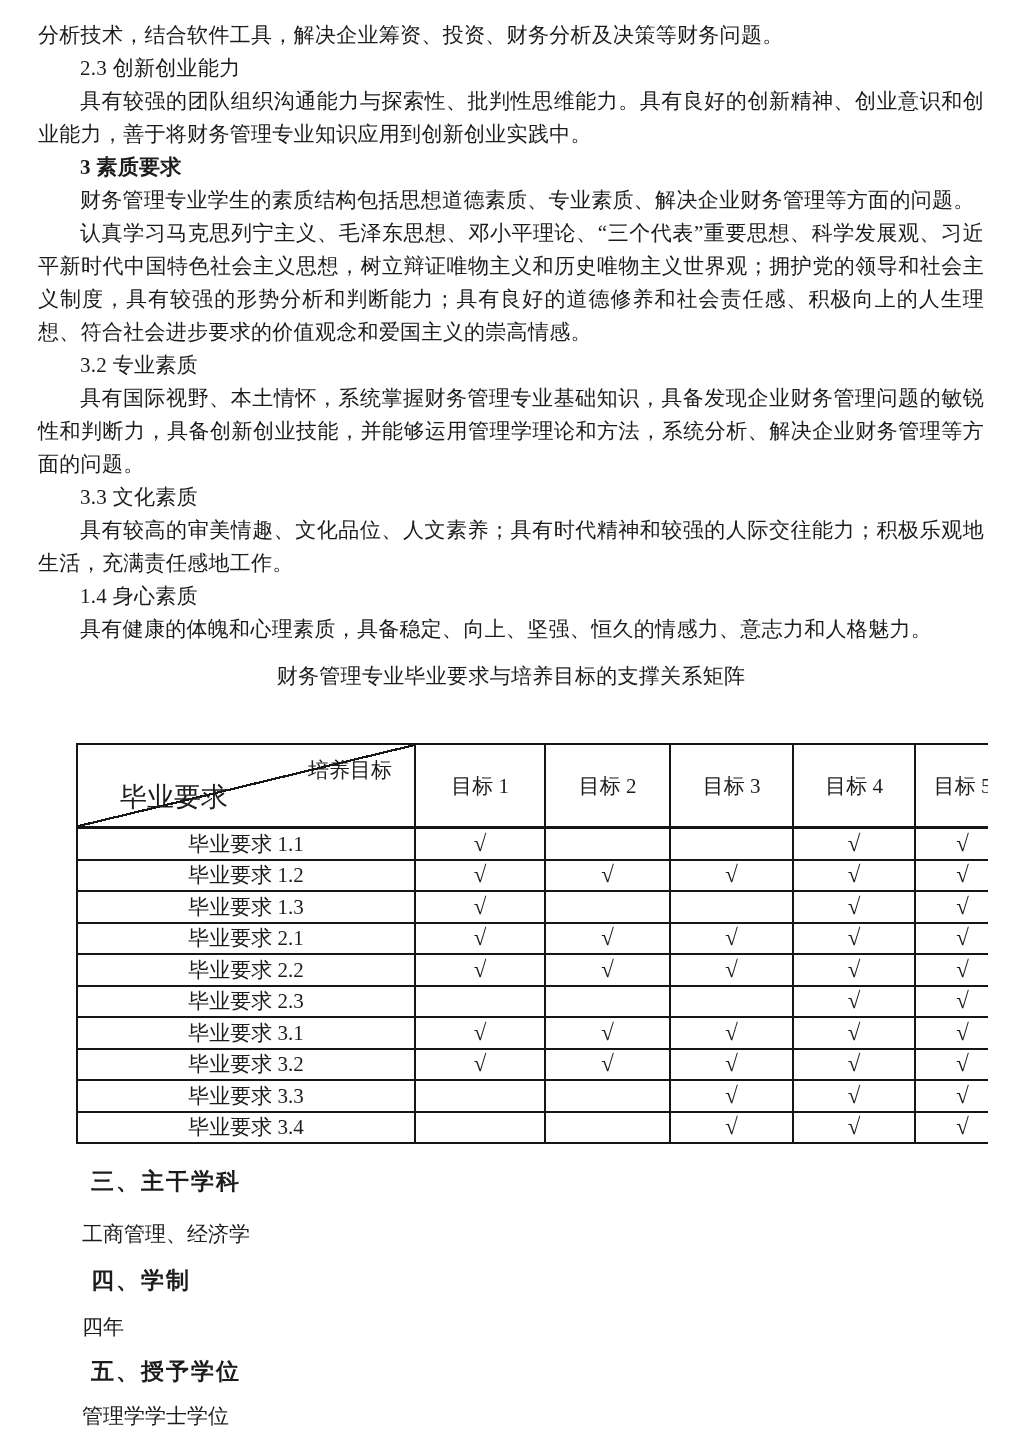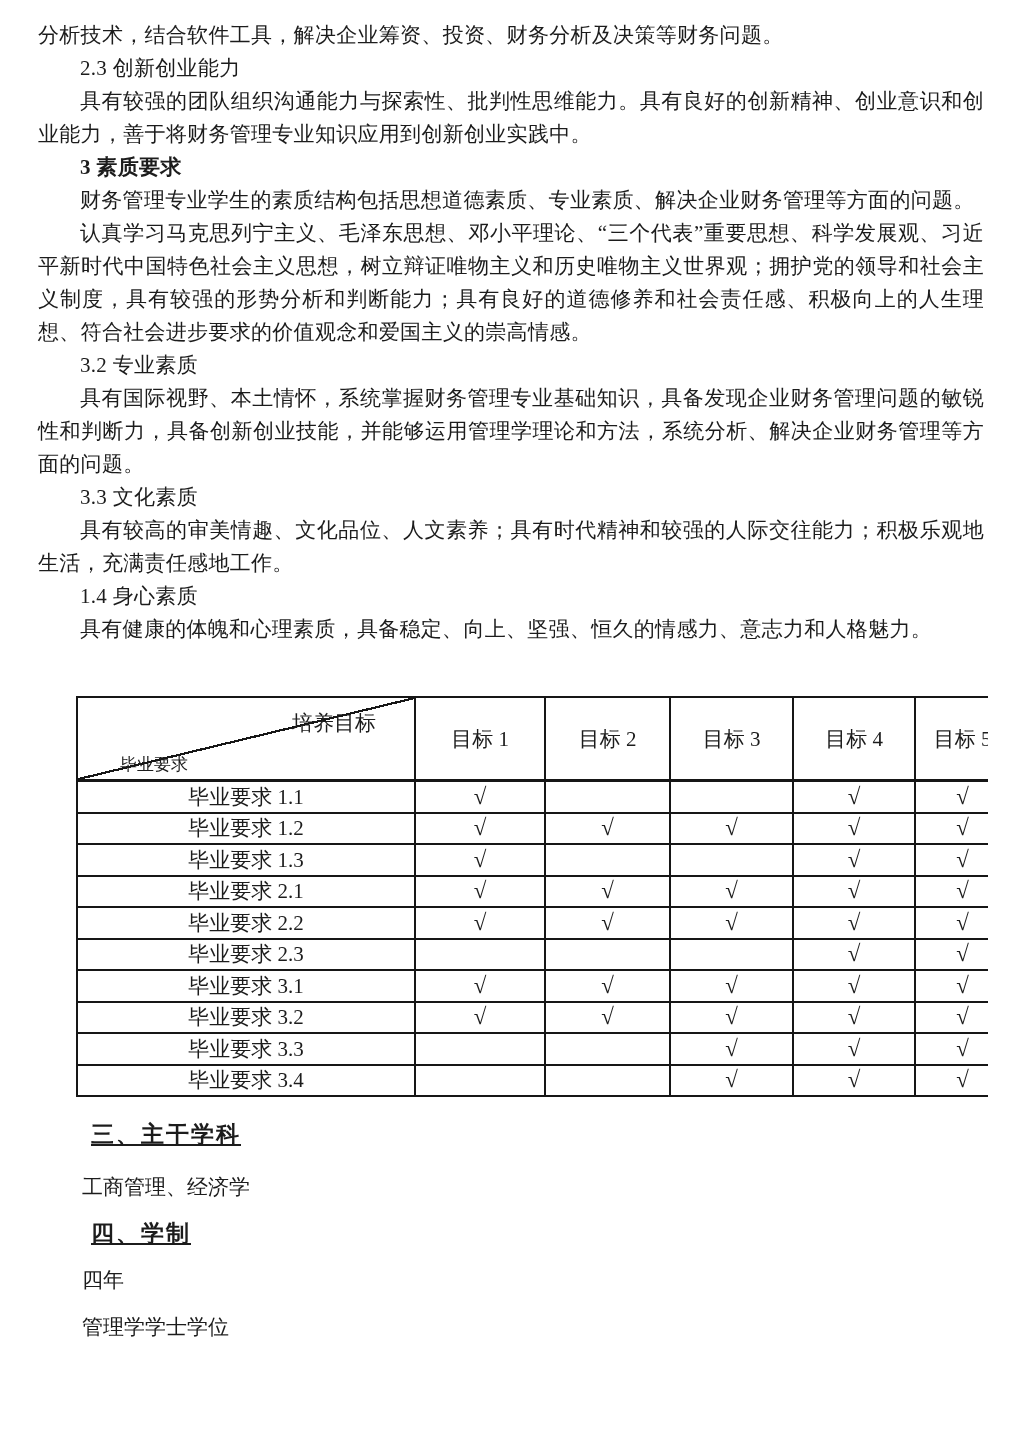--- a/index.html
+++ b/index.html
@@ -48,35 +48,34 @@
   table.matrix thead th{height:81px;}
   table.matrix thead tr{border-bottom:3px solid #161616;}
   table.matrix tbody td{height:29.5px;}
   th.corner{
     position:relative;
     background:
       linear-gradient(to bottom right,
         transparent 49.4%, #161616 49.4%, #161616 50.8%, transparent 50.8%);
   }
   .corner-top{
-    position:absolute; top:11px; right:38px; font-size:21px;
+    position:absolute; top:11px; right:22px; font-size:21px;
   }
   .corner-bottom{
-    position:absolute; bottom:3px; left:42px; font-size:17px;
+    position:absolute; bottom:11px; left:42px; font-size:27px;
   }
   td.check{font-size:23px;}
   .bottom{margin-left:0;}
   .bottom h2{
     font-family:"Liberation Sans","DejaVu Sans",sans-serif;
     font-weight:bold;
     font-size:23px;
     line-height:30px;
     margin:0 0 0 55px;
     letter-spacing:2px;
-    text-decoration:underline;
   }
   .bottom p{
     font-size:21px;
     line-height:33px;
     margin:0 0 0 46px;
   }
   .mt-head1{margin-top:22px !important;}
   .mt-body1{margin-top:22px !important;}
   .mt-head2{margin-top:14px !important;}
   .mt-body2{margin-top:16px !important;}
@@ -94,20 +93,21 @@
     <p class="indent">具有较强的团队组织沟通能力与探索性、批判性思维能力。具有良好的创新精神、创业意识和创业能力，善于将财务管理专业知识应用到创新创业实践中。</p>
     <p class="indent bold">3 素质要求</p>
     <p class="indent">财务管理专业学生的素质结构包括思想道德素质、专业素质、解决企业财务管理等方面的问题。</p>
     <p class="indent">认真学习马克思列宁主义、毛泽东思想、邓小平理论、“三个代表”重要思想、科学发展观、习近平新时代中国特色社会主义思想，树立辩证唯物主义和历史唯物主义世界观；拥护党的领导和社会主义制度，具有较强的形势分析和判断能力；具有良好的道德修养和社会责任感、积极向上的人生理想、符合社会进步要求的价值观念和爱国主义的崇高情感。</p>
     <p class="indent">3.2 专业素质</p>
     <p class="indent">具有国际视野、本土情怀，系统掌握财务管理专业基础知识，具备发现企业财务管理问题的敏锐性和判断力，具备创新创业技能，并能够运用管理学理论和方法，系统分析、解决企业财务管理等方面的问题。</p>
     <p class="indent">3.3 文化素质</p>
     <p class="indent">具有较高的审美情趣、文化品位、人文素养；具有时代精神和较强的人际交往能力；积极乐观地生活，充满责任感地工作。</p>
     <p class="indent">1.4 身心素质</p>
     <p class="indent">具有健康的体魄和心理素质，具备稳定、向上、坚强、恒久的情感力、意志力和人格魅力。</p>
+    <p class="caption">财务管理专业毕业要求与培养目标的支撑关系矩阵</p>
   </div>
 
   <table class="matrix">
     <colgroup>
       <col style="width:338px">
       <col style="width:130px">
       <col style="width:125px">
       <col style="width:123px">
       <col style="width:122px">
       <col style="width:95px">
@@ -207,16 +207,17 @@
           <td class="check">√</td>
         </tr>
       </tbody>
   </table>
 
   <div class="bottom">
     <h2 class="mt-head1">三、主干学科</h2>
     <p class="mt-body1">工商管理、经济学</p>
     <h2 class="mt-head2">四、学制</h2>
     <p class="mt-body2">四年</p>
+    <h2 class="mt-head3">五、授予学位</h2>
     <p class="mt-body3">管理学学士学位</p>
   </div>
 
 </div>
 
 </body></html>

